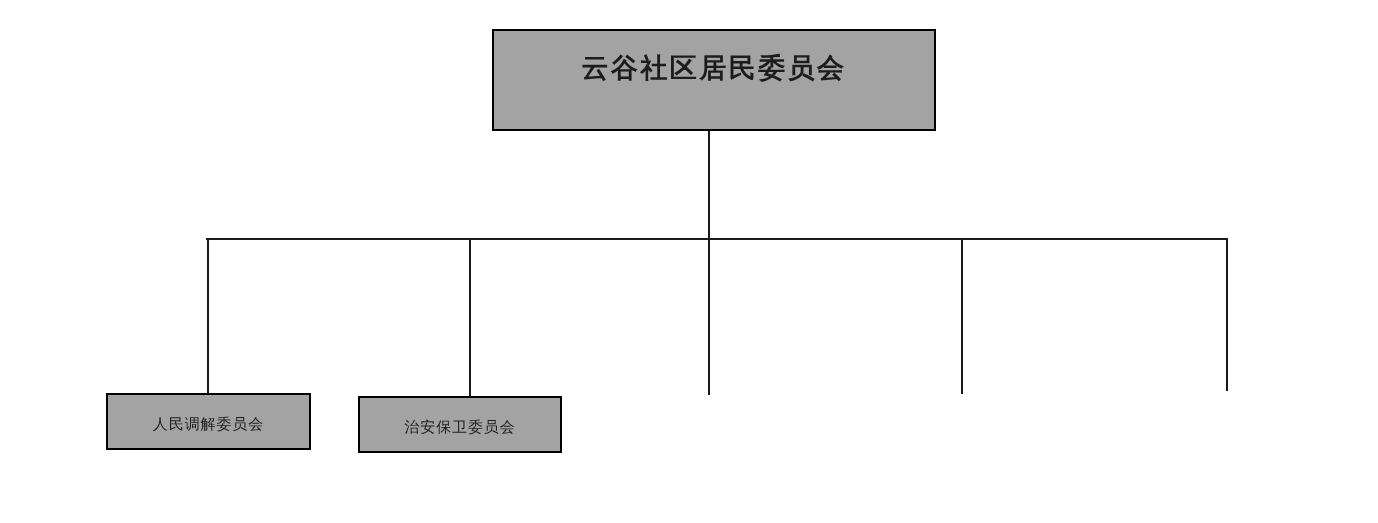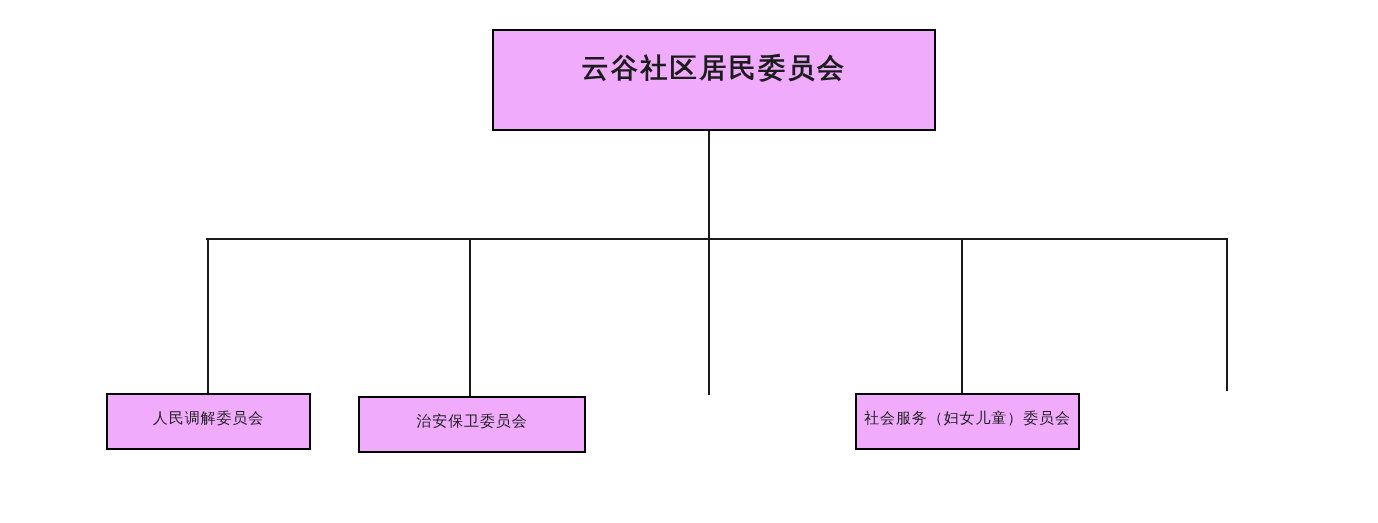--- a/index.html
+++ b/index.html
@@ -25,21 +25,21 @@
     background: #1a1a1a;
   }
   .connector.v { width: 2px; }
   .connector.h { height: 2px; }
 
   
   .node-box {
     position: absolute;
     box-sizing: border-box;
     border: 2.5px solid #000000;
-    background: #f0abfc;
+    background: #a3a3a3;
     display: flex;
     justify-content: center;
   }
   .node-box .node-label {
     display: block;
     text-align: center;
     color: #1c1c1c;
     white-space: nowrap;
     letter-spacing: 0.06em;
   }
@@ -63,25 +63,25 @@
   
   .node-child {
     top: 393px;
     height: 57px;
     align-items: flex-start;
   }
   .node-child .node-label {
     font-size: 15px;
     line-height: 1;
     font-weight: 400;
-    padding-top: 16px;
+    padding-top: 22px;
   }
 
   #node-child-0 { left: 106px;  width: 205px; top: 393px; }
-  #node-child-1 { left: 358px;  width: 228px; top: 396px; }
+  #node-child-1 { left: 358px;  width: 204px; top: 396px; }
   #node-child-2 { left: 607px;  width: 205px; top: 394px; }
   #node-child-3 { left: 855px;  width: 225px; top: 393px; }
   #node-child-4 { left: 1122px; width: 208px; top: 390px; }
 </style>
 </head>
 <body>
 
 <div id="chart-canvas">
 
   <div class="node-box" id="node-root">
@@ -100,18 +100,15 @@
 
   <div class="node-box node-child" id="node-child-0">
     <span class="node-label">人民调解委员会</span>
   </div>
 
   <div class="node-box node-child" id="node-child-1">
     <span class="node-label">治安保卫委员会</span>
   </div>
 
 
-  <div class="node-box node-child" id="node-child-3">
-    <span class="node-label">社会服务（妇女儿童）委员会</span>
-  </div>
 
 
 </div>
 
 </body></html>

